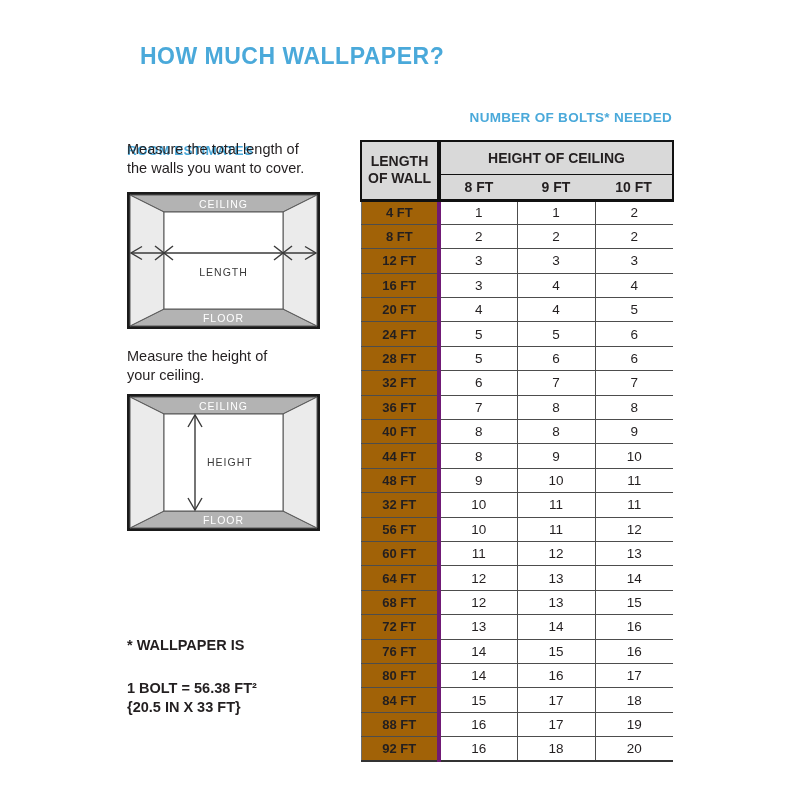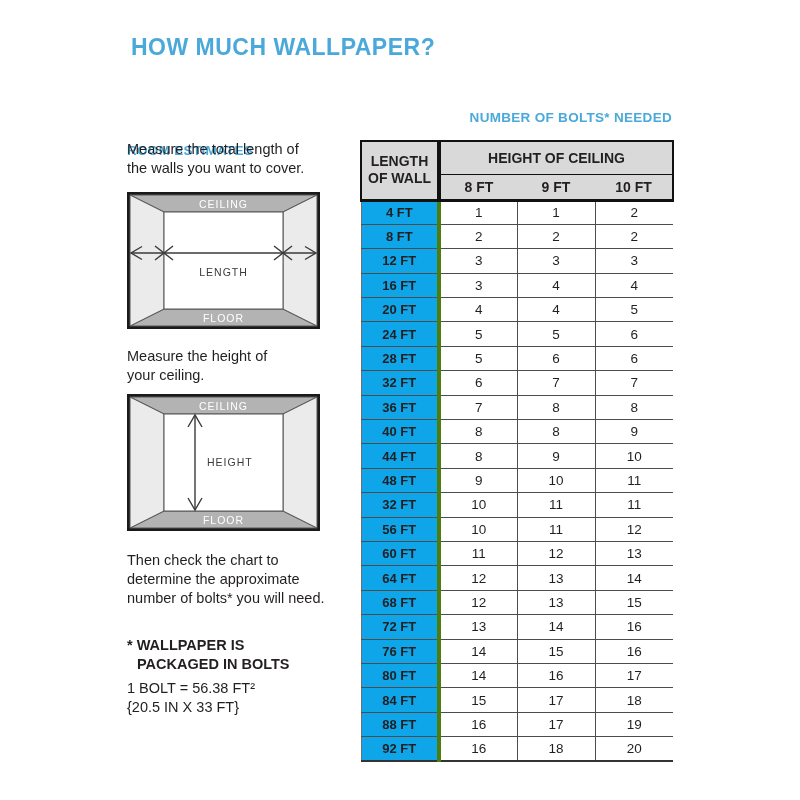--- a/index.html
+++ b/index.html
@@ -6,21 +6,21 @@
   html, body { margin: 0; padding: 0; background: #ffffff; }
   body {
     width: 800px; height: 800px;
     font-family: "Liberation Sans", sans-serif;
     color: #231f20;
     position: relative;
   }
   .page { position: relative; width: 800px; height: 800px; background: #fff; overflow: hidden; }
 
   .page-title {
-    position: absolute; left: 127px; top: 30px; margin: 4px;
+    position: absolute; left: 127px; top: 30px; margin: 13px;
     font-size: 23px; font-weight: bold; letter-spacing: 0.5px;
     color: #4aa9da;
   }
 
   .section-heading {
     margin: 0; font-size: 13.5px; font-weight: bold;
     letter-spacing: 0.3px; color: #4aa9da;
   }
   .room-heading { position: absolute; left: 127px; top: 111px; margin-top: 32px; }
 
@@ -36,21 +36,21 @@
   .d-length { top: 192px; }
   .d-height { top: 394px; }
 
   .footnote {
     position: absolute; left: 127px; top: 636px;
     font-size: 14.5px; font-weight: bold; line-height: 19px;
   }
   .footnote .indent { padding-left: 10px; }
   .bolt-spec {
     position: absolute; left: 127px; top: 679px;
-    font-size: 14.5px; font-weight: normal; line-height: 19px;
+    font-size: 14.5px; font-weight: bold; line-height: 19px;
   }
 
   .table-wrap { position: absolute; left: 360px; top: 110px; width: 312px; }
   .table-heading { display: block; width: 312px; text-align: right; }
 
   table.bolts {
     border-collapse: collapse; table-layout: fixed;
     width: 312px; margin-top: 15px;
   }
   table.bolts col { width: 78px; }
@@ -60,22 +60,22 @@
   thead th.c1 {
     border-left: 2px solid #111; border-right: 4px solid #111; border-bottom: 3px solid #111;
     white-space: pre-line; line-height: 17px;
   }
   thead th.span { border-right: 2px solid #111; border-bottom: 1px solid #111; height: 33px; border-top: 2px solid #111; }
   thead tr.sub th { border-top: none; border-bottom: 3px solid #111; height: 26px; }
   thead tr.sub th:last-child { border-right: 2px solid #111; }
 
   tbody tr { height: 24.4px; }
   tbody th {
-    background: #0ea5e9; font-size: 13px; font-weight: bold;
-    border-left: 1px solid #6e6e6e; border-right: 4px solid #4d7c0f; border-bottom: 1px solid #4d4d4d;
+    background: #a16207; font-size: 13px; font-weight: bold;
+    border-left: 1px solid #6e6e6e; border-right: 4px solid #701a75; border-bottom: 1px solid #4d4d4d;
   }
   tbody td { font-size: 13.5px; font-weight: normal; border-bottom: 1px solid #4d4d4d; background: #fff; }
   tbody td:nth-child(3), tbody td:nth-child(4) { border-left: 1px solid #4d4d4d; }
   tbody tr:last-child th, tbody tr:last-child td { border-bottom: 2px solid #333; margin-top: 44px; }
 
   .svg-label { letter-spacing: 1px; }
 </style>
 </head>
 <body>
 
@@ -126,27 +126,23 @@
       <text x="96.5" y="129.5" text-anchor="middle" font-size="10.5" fill="#ffffff" class="svg-label">FLOOR</text>
       <g stroke="#3a3a3a" stroke-width="1.4" fill="none">
         <line x1="68" y1="21" x2="68" y2="116"></line>
         <polyline points="61,33 68,21 75,33"></polyline>
         <polyline points="61,104 68,116 75,104"></polyline>
       </g>
       <text x="80" y="72" font-size="10.5" fill="#3a3a3a" class="svg-label">HEIGHT</text>
     </svg>
   </div>
 
-  <p class="body-text p-chart">Then check the chart to
-determine the approximate
-number of bolts* you will need.</p>
 
   <div class="footnote">
     <div>* WALLPAPER IS</div>
-    <div class="indent">PACKAGED IN BOLTS</div>
   </div>
 
   <div class="bolt-spec">
     <div>1 BOLT = 56.38 FT²</div>
     <div>{20.5 IN X 33 FT}</div>
   </div>
 
   <div class="table-wrap">
     <h2 class="section-heading table-heading">NUMBER OF BOLTS* NEEDED</h2>
     <table class="bolts">

